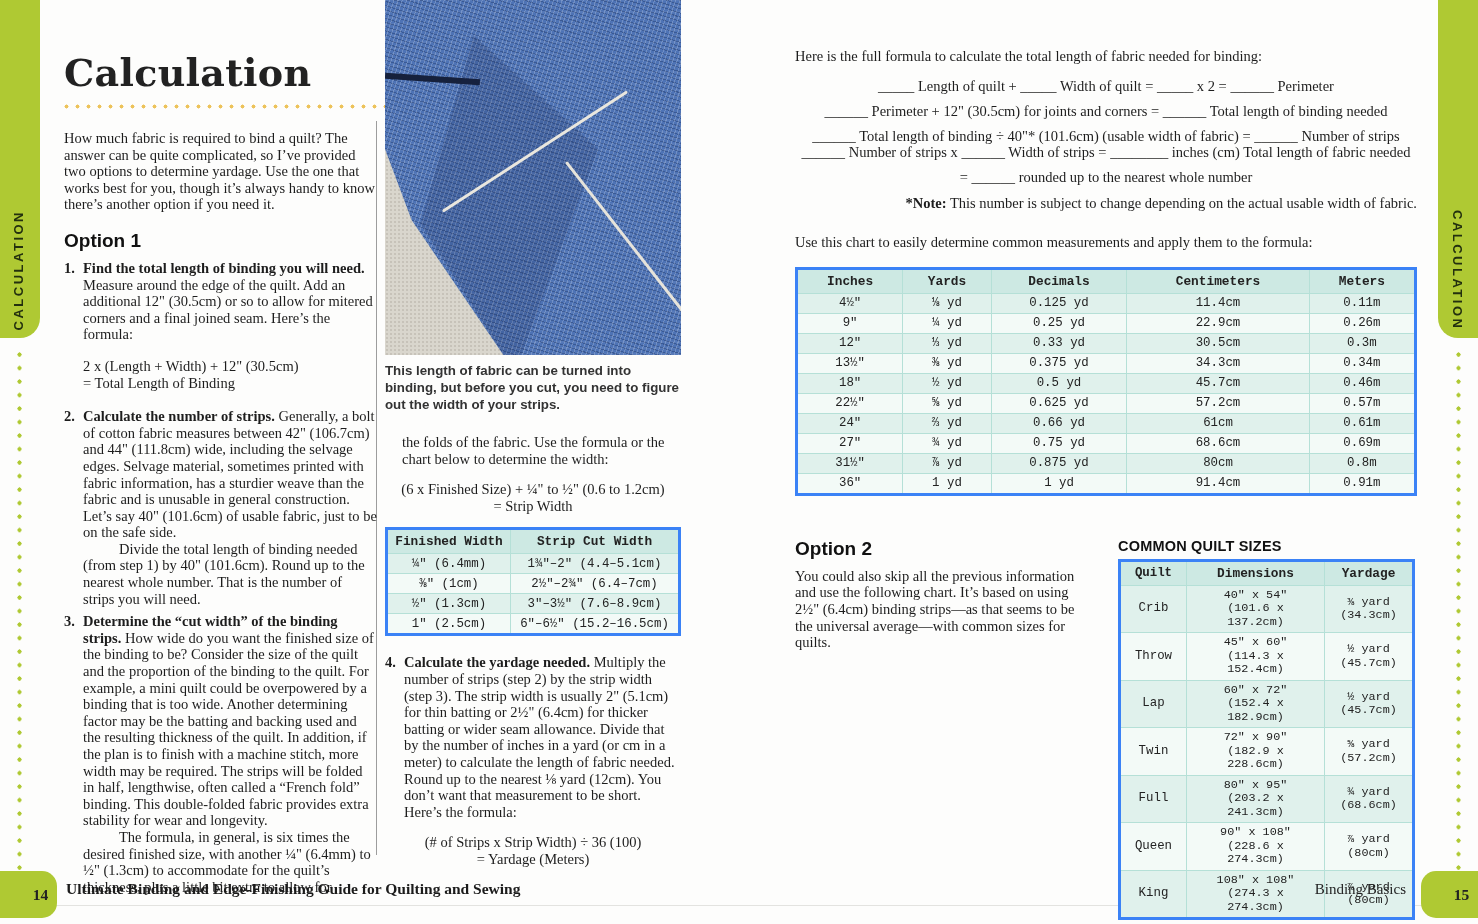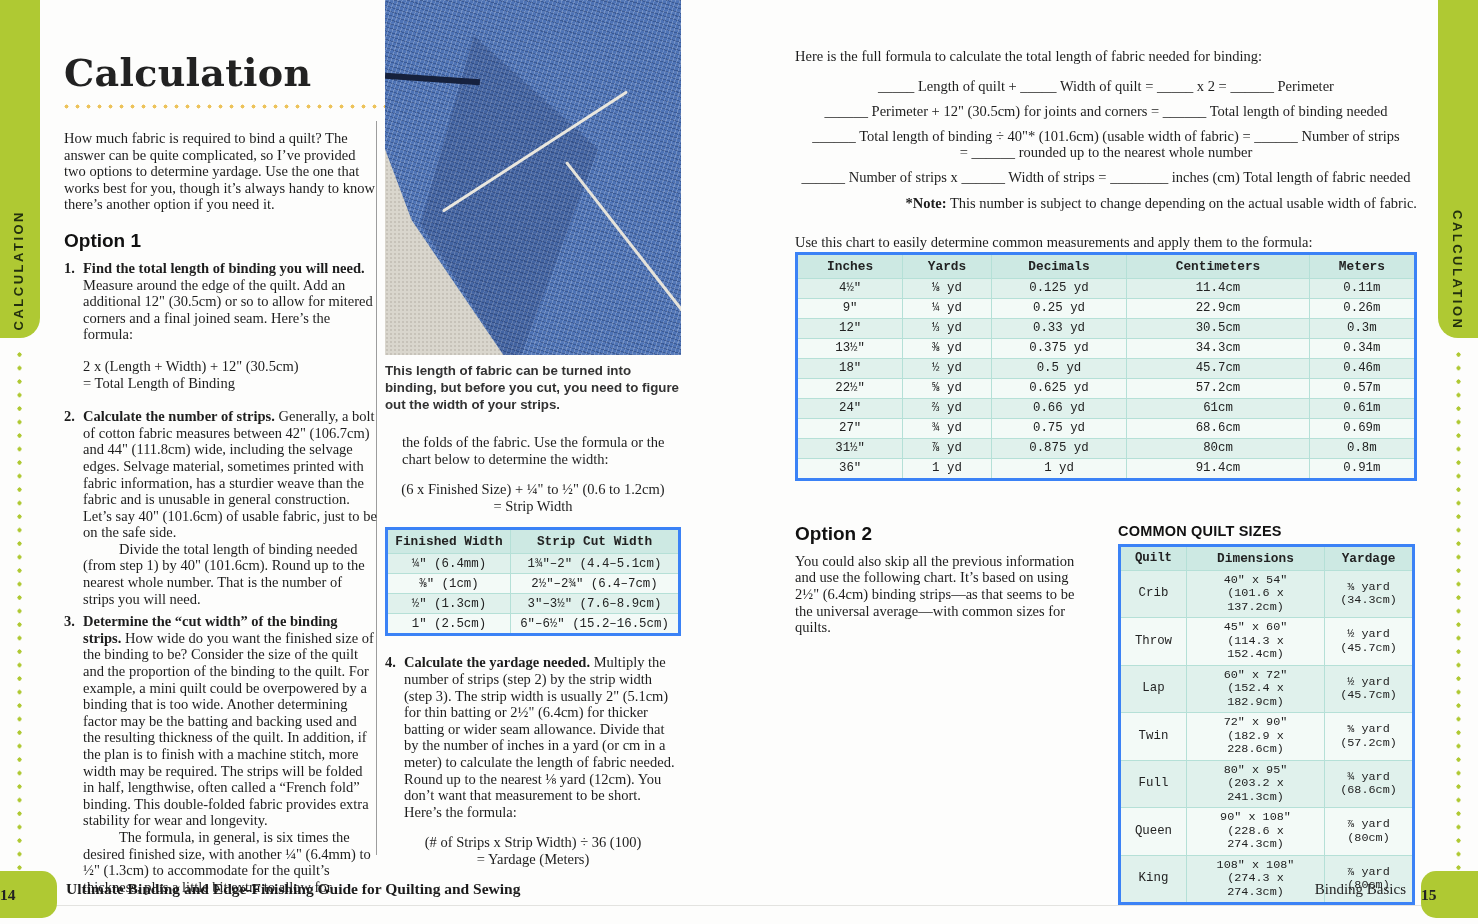--- a/index.html
+++ b/index.html
@@ -77,36 +77,36 @@
   .teal-tbl tr:nth-child(even) td { background:#f3faf7; }
   .strip-tbl { margin-top:13px; }
 
   
   .col-right { position:absolute; left:795px; top:48px; width:622px; }
   .r-intro { margin-bottom:13px; }
   .r-form { text-align:center; }
   .r-form .fl { display:block; margin-bottom:8.5px; }
   .r-form .fl-tight { margin-bottom:8.5px; }
   .r-note { margin-top:6px;text-align:right; }
-  .chart-intro { margin-top:23px; margin-bottom:1px; }
+  .chart-intro { margin-top:23px; margin-bottom:16px; }
   .conv-tbl td { height:17.5px; }
   .bottom-row { display:flex; margin-top:42px; }
   .option2 { width:300px; }
   .option2 p { margin-top:4px; }
   .quilt-block { margin-left:23px; width:297px; }
   .quilt-title { text-align:left; font-family:"Liberation Sans","DejaVu Sans",sans-serif; font-weight:bold; font-size:14.5px; color:#111; margin-bottom:5px; letter-spacing:.2px; }
   .quilt-tbl td { font-size:11.8px; line-height:13.5px; padding:3px 12px; }
   .quilt-tbl .c-quilt { width:64px; font-size:12.4px; }
   .quilt-tbl .c-dim { width:132px;margin-top:8px; }
   .quilt-tbl .c-yard { width:85px;text-align:center; }
   .cell-l2 { display:block; }
 
   
-  .badge { position:absolute; top:871px; width:57px; height:47px; background:#afc933; display:flex; align-items:center; justify-content:flex-start;
-           font-weight:bold; font-size:15.5px; color:#222; }
+  .badge { position:absolute; top:871px; width:57px; height:47px; background:#afc933; display:flex; align-items:center; justify-content:center;
+           font-weight:bold; font-size:15.5px; color:#222;padding-left:24px; }
   .badge-l { left:0; border-radius:0 15px 15px 0; }
   .badge-r { right:0; border-radius:15px 0 0 15px; }
   .footer-title { position:absolute; left:66px; top:880px; font-weight:bold; font-size:15.5px; color:#1b1b1b; }
   .footer-section { position:absolute; right:72px; top:881px; font-size:15px; color:#222; }
 </style>
 </head>
 <body>
 
 <div class="spread">
 
@@ -212,22 +212,22 @@
     </div>
   </div>
 
   <div class="col-right">
     <p class="body-txt r-intro">Here is the full formula to calculate the total length of fabric needed for binding:</p>
 
     <div class="r-form body-txt">
       <span class="fl">_____ Length of quilt + _____ Width of quilt = _____ x 2 = ______ Perimeter</span>
       <span class="fl">______ Perimeter + 12" (30.5cm) for joints and corners = ______ Total length of binding needed</span>
       <span class="fl fl-tight" style="margin-bottom:0;">______ Total length of binding ÷ 40"* (101.6cm) (usable width of fabric) = ______ Number of strips</span>
+      <span class="fl">______ Number of strips x ______ Width of strips = ________ inches (cm) Total length of fabric needed</span>
       <span class="fl">= ______ rounded up to the nearest whole number</span>
-      <span class="fl">______ Number of strips x ______ Width of strips = ________ inches (cm) Total length of fabric needed</span>
     </div>
 
     <p class="body-txt r-note"><b>*Note:</b><span> This number is subject to change depending on the actual usable width of fabric.</span></p>
 
     <p class="body-txt chart-intro">Use this chart to easily determine common measurements and apply them to the formula:</p>
 
     <table class="teal-tbl conv-tbl">
       <thead>
         <tr>
           <th>Inches</th>

